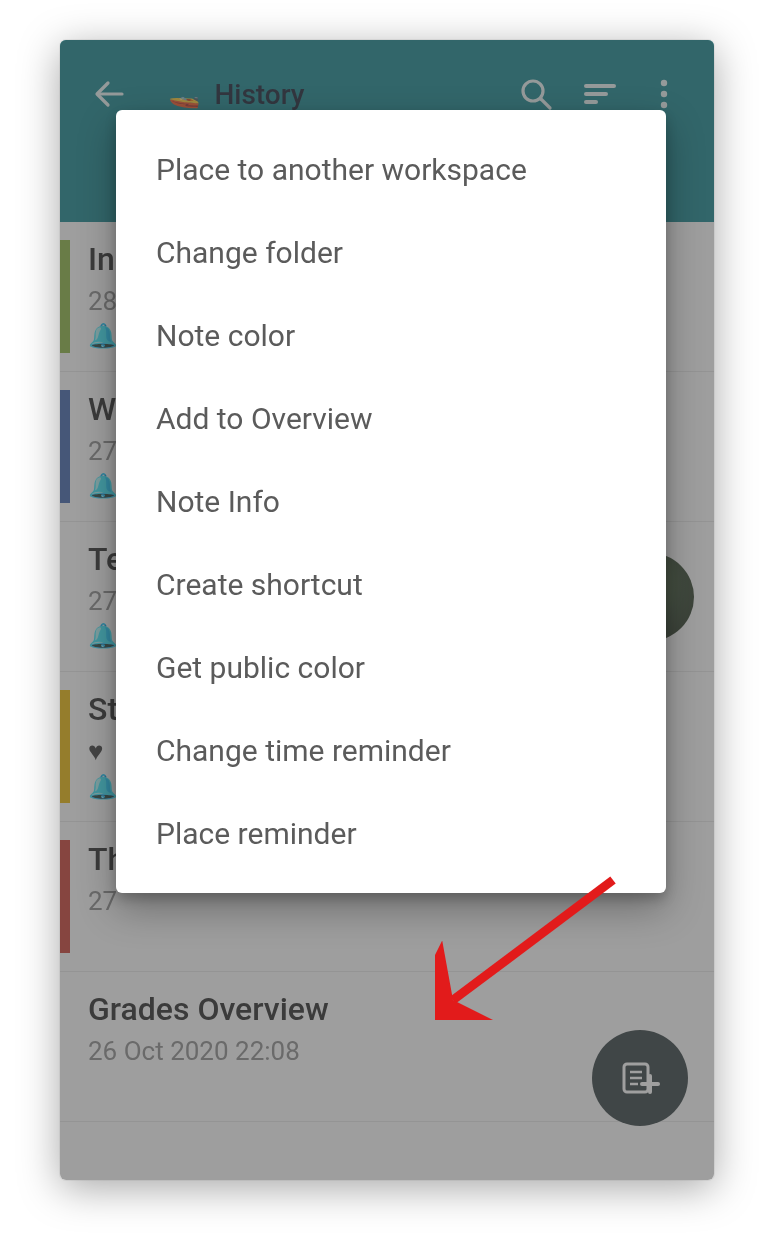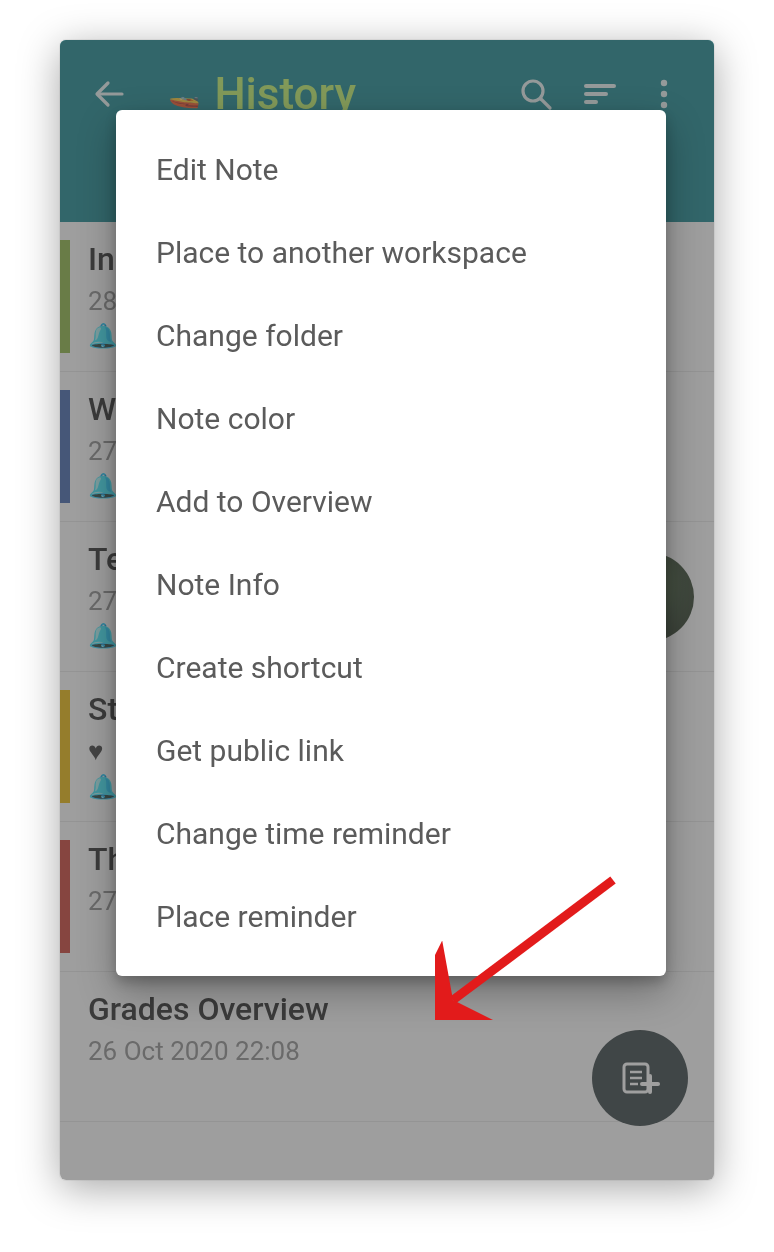--- a/index.html
+++ b/index.html
@@ -35,23 +35,23 @@
     padding: 22px 18px 0 18px;
     color: #fff;
   }
   .appbar-row {
     display: flex;
     align-items: center;
     width: 100%;
     height: 64px;
   }
   .appbar-title {
-    font-size: 44px;
+    font-size: 28px;
     font-weight: 500;
-    color: #bef264;
+    color: #0f172a;
     margin-left: 10px;
     flex: 1;
   }
   .appbar-icon {
     width: 48px;
     height: 48px;
     display: flex;
     align-items: center;
     justify-content: center;
     color: #e8f4f4;
@@ -243,28 +243,27 @@
           <line x1="14" y1="30" x2="22" y2="30" stroke="#fff" stroke-width="2.5"></line>
           <line x1="34" y1="22" x2="34" y2="38" stroke="#fff" stroke-width="4" stroke-linecap="round"></line>
           <line x1="26" y1="30" x2="42" y2="30" stroke="#fff" stroke-width="4" stroke-linecap="round"></line>
         </svg>
       </div>
     </div>
 
     <div class="scrim"></div>
 
     <div class="menu">
-      <div class="menu-item">Edit Note</div>
       <div class="menu-item">Place to another workspace</div>
       <div class="menu-item">Change folder</div>
       <div class="menu-item">Note color</div>
       <div class="menu-item">Add to Overview</div>
       <div class="menu-item">Note Info</div>
       <div class="menu-item">Create shortcut</div>
-      <div class="menu-item">Get public link</div>
+      <div class="menu-item">Get public color</div>
       <div class="menu-item">Change time reminder</div>
       <div class="menu-item">Place reminder</div>
     </div>
 
     <svg class="arrow" style="left:375px; top:830px; width:190px; height:150px;" viewBox="0 0 190 150">
       <defs>
         <marker id="ahead" markerWidth="14" markerHeight="14" refX="3" refY="6" orient="auto">
           <path d="M0,0 L12,6 L0,12 L3,6 Z" fill="#e21b1b"></path>
         </marker>
       </defs>

